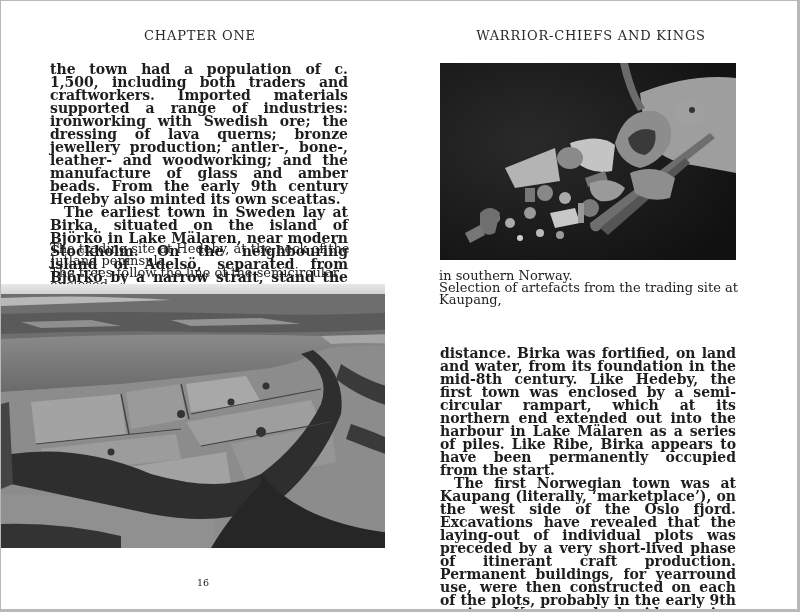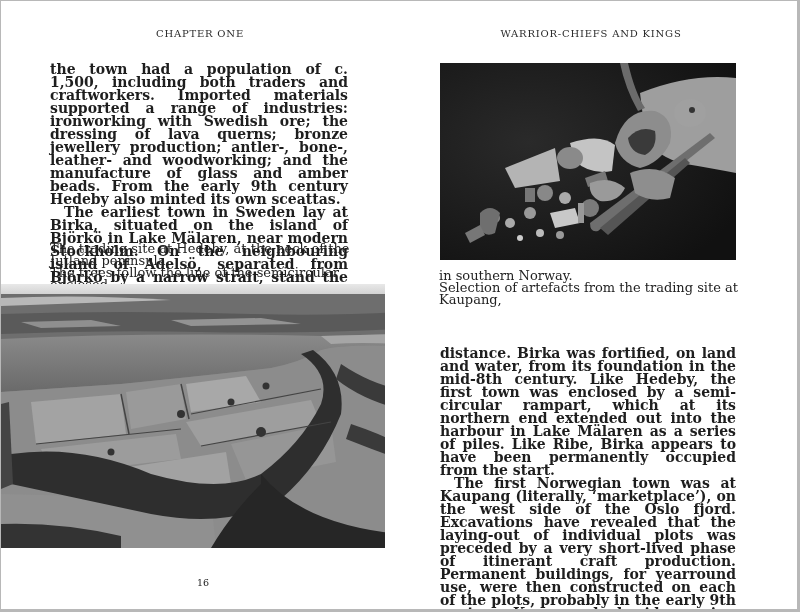--- a/index.html
+++ b/index.html
@@ -11,21 +11,21 @@
     position: relative;
   }
   .page {
     position: absolute; top: 1px; height: 608px;
     background: #ffffff; overflow: hidden;
   }
   .page.left { left: 1px; width: 398px; }
   .page.right { left: 385px; width: 412px; }
   .running-head {
     position: absolute; top: 27px; left: 0; right: 0;
-    text-align: center; font-size: 10px; letter-spacing: 0.8px;
+    text-align: center; font-size: 13px; letter-spacing: 0.8px;
     text-transform: uppercase; color: #2a2a2a;
   }
   .text-block {
     position: absolute; font-size: 14px; line-height: 13px;
     text-align: justify; hyphens: manual; font-weight: bold;
   }
   .text-block p { margin: 0; }
   .text-block p.indent { text-indent: 14px; }
   .text-block p.noindent { text-indent: 0; }
   .left .text-block { left: 49px; width: 298px; top: 62px; }

